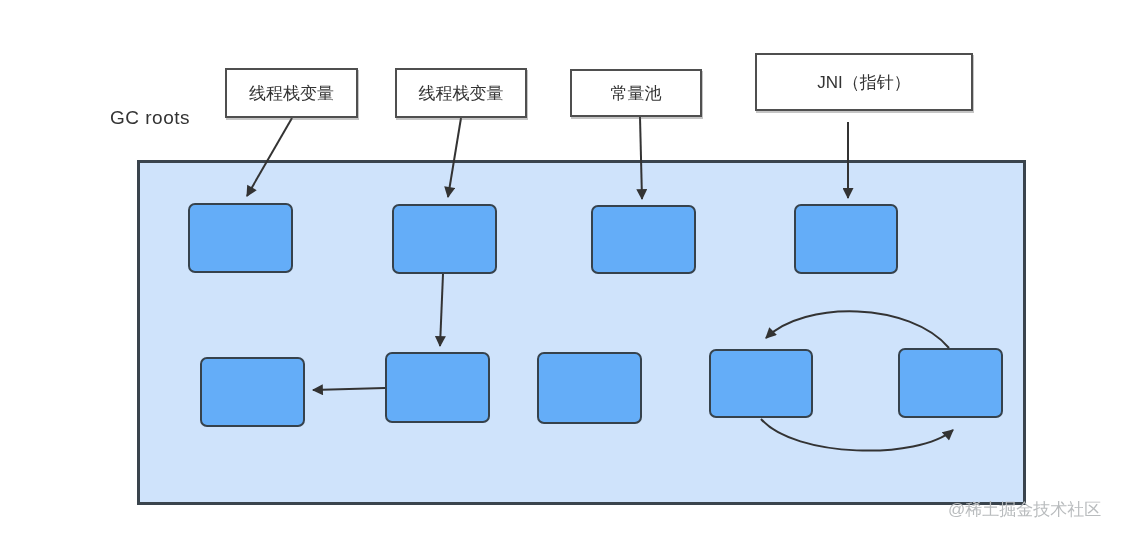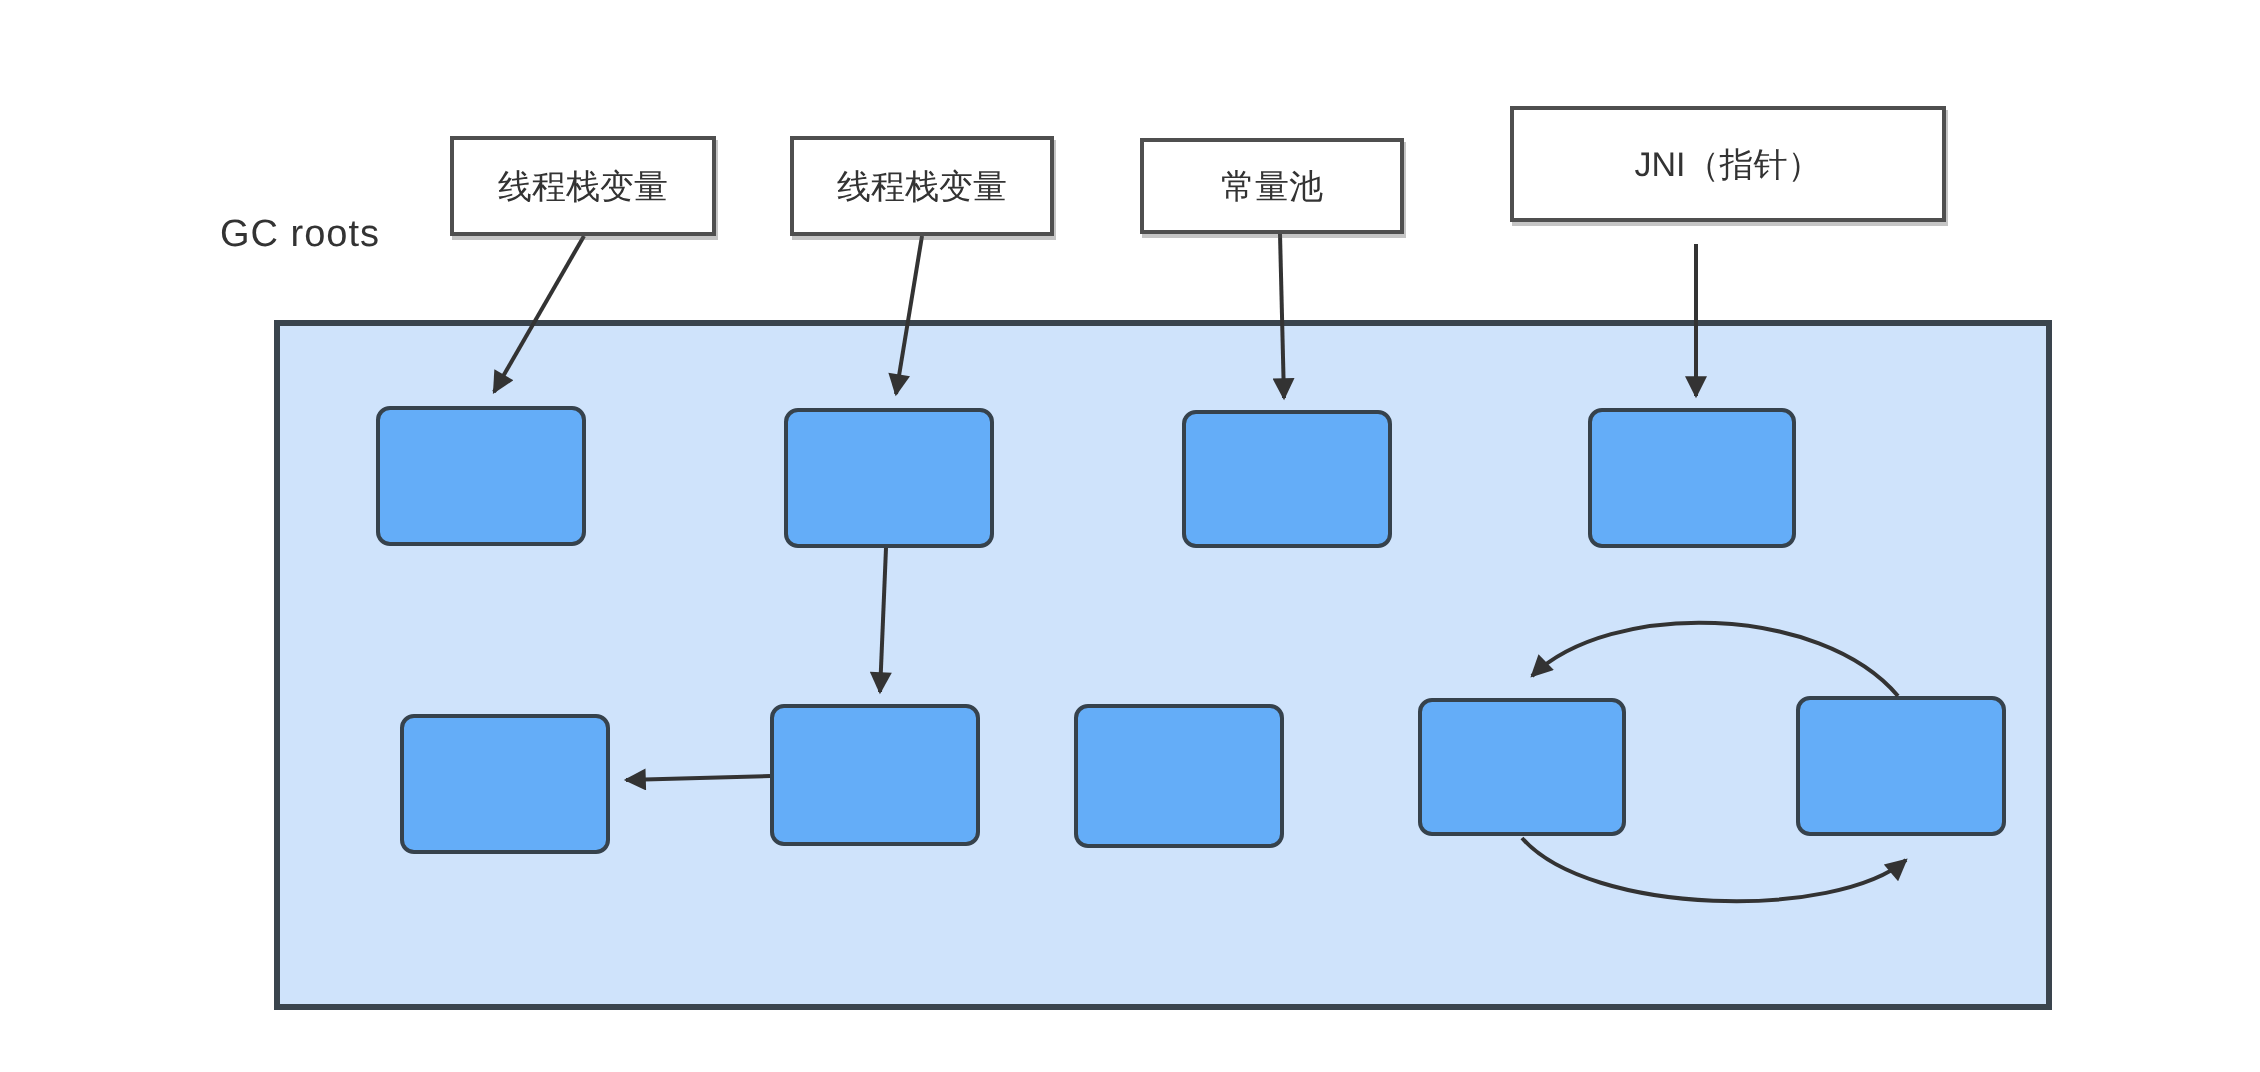--- a/index.html
+++ b/index.html
@@ -109,14 +109,15 @@
   <div class="label-box" style="left:570px; top:69px; width:132px; height:48px;">
     <span>常量池</span>
   </div>
   <div class="label-box" style="left:395px; top:68px; width:132px; height:50px;">
     <span>线程栈变量</span>
   </div>
   <div class="label-box" style="left:755px; top:53px; width:218px; height:58px;">
     <span>JNI（指针）</span>
   </div>
 
+  <div class="watermark">@稀土掘金技术社区</div>
 
 </div>
 
 </body></html>

